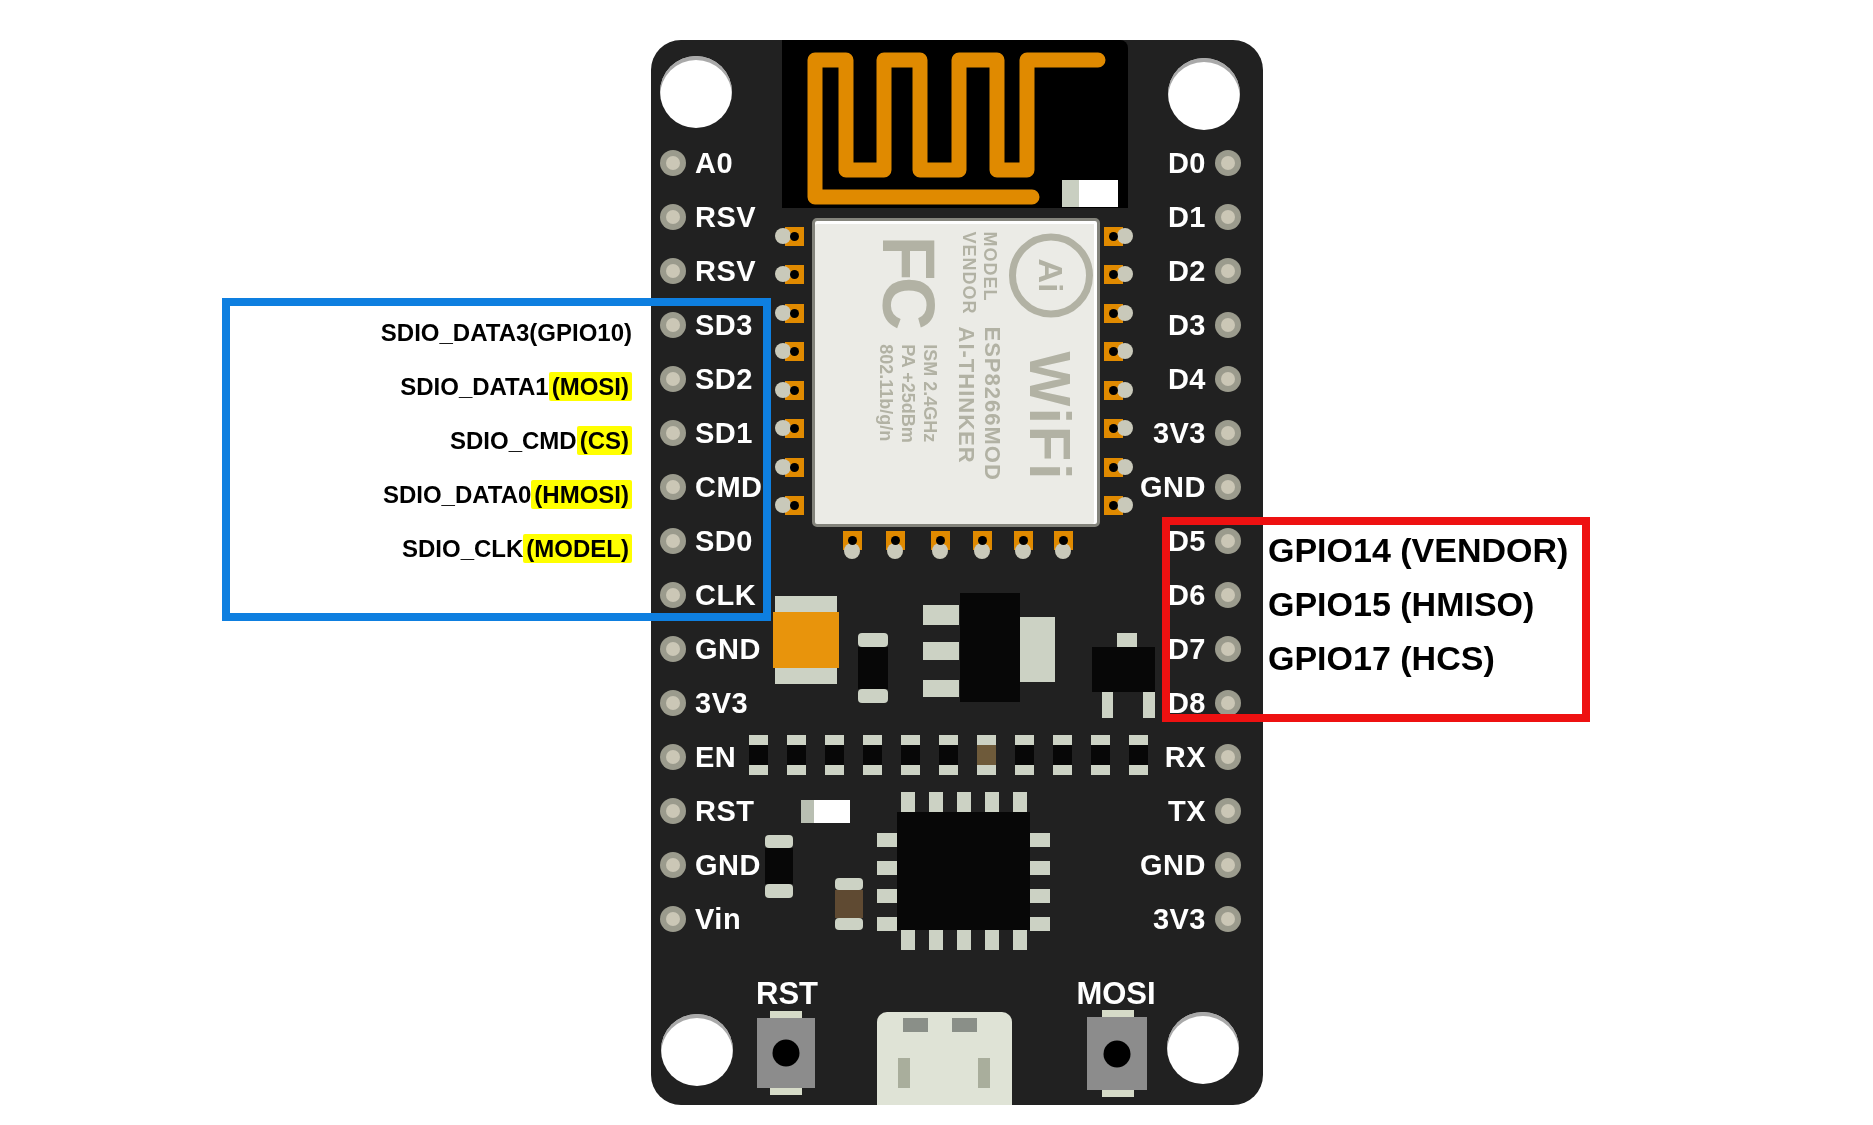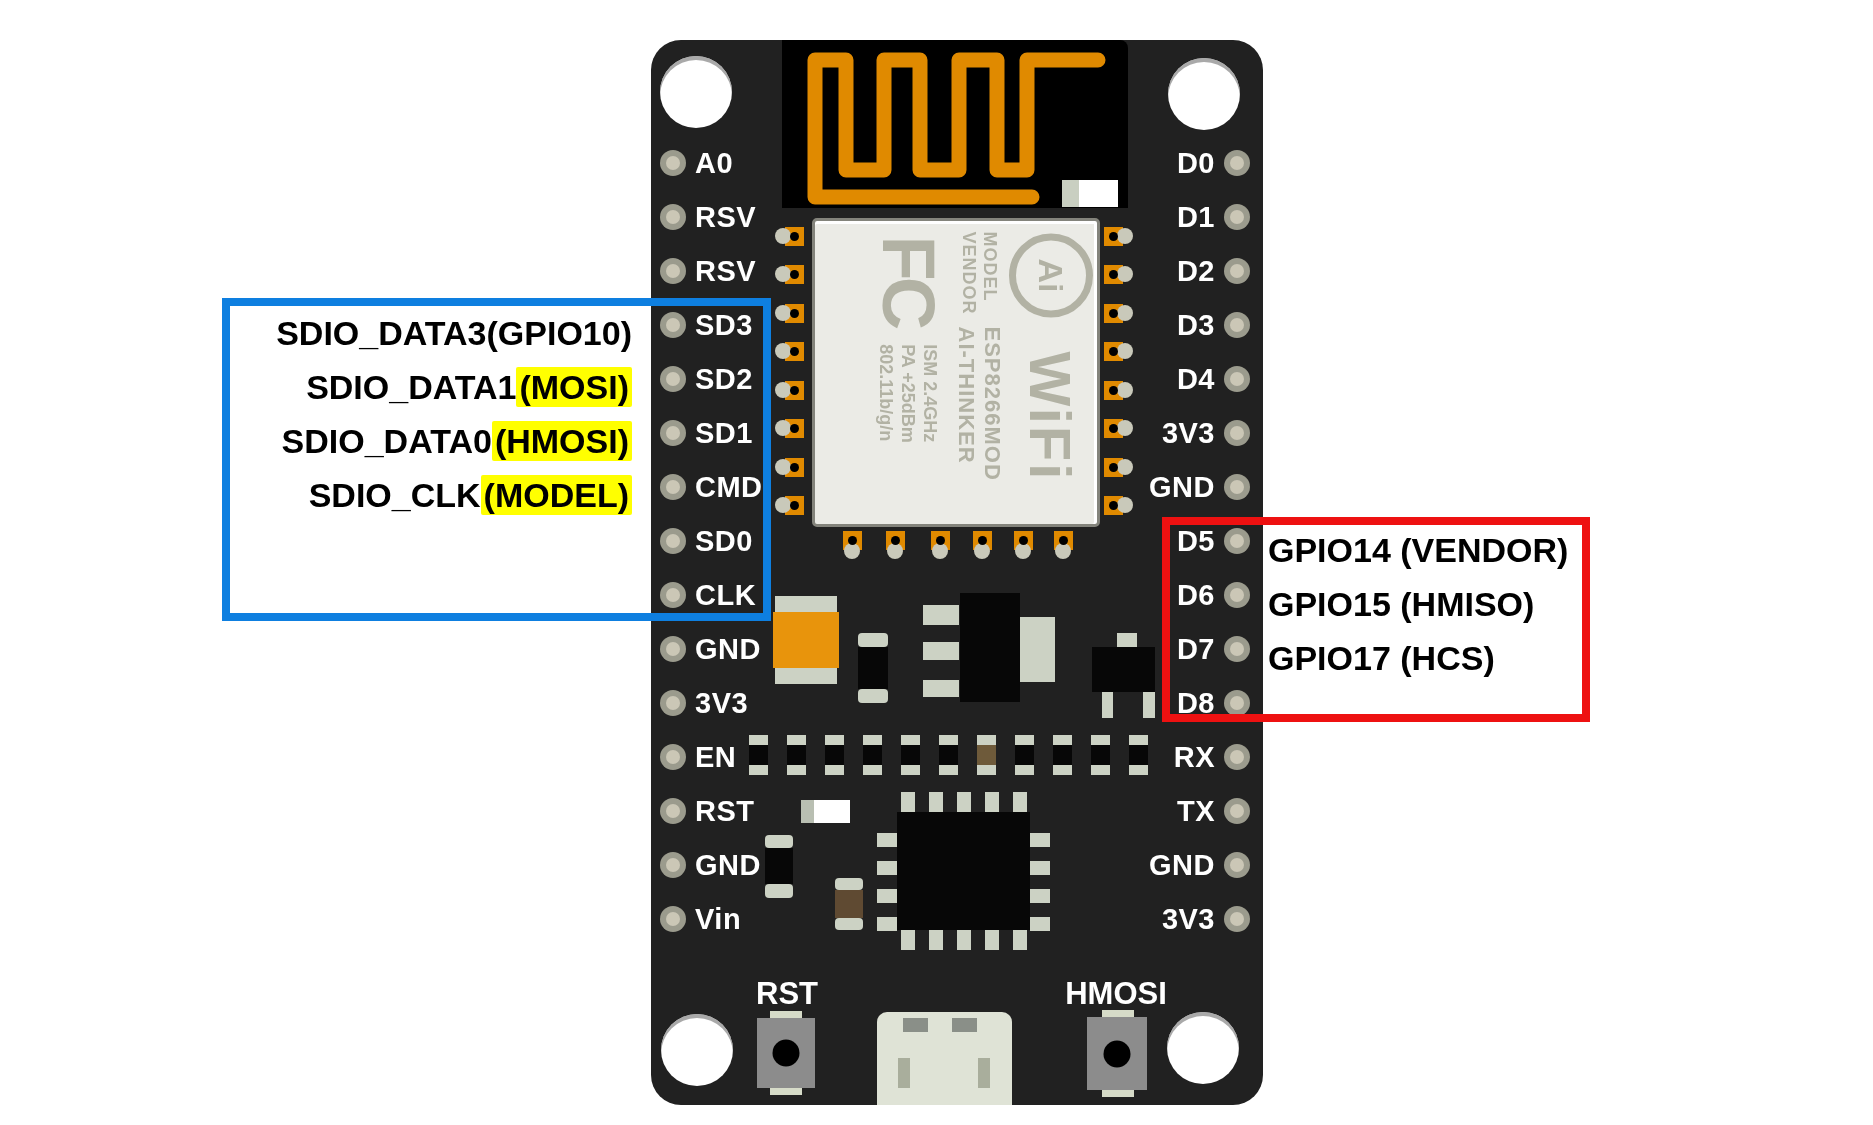--- a/index.html
+++ b/index.html
@@ -13,21 +13,21 @@
                  border-top-right-radius:8px;}
   .antenna-svg{position:absolute;left:0;top:0;}
   .hole{position:absolute;width:72px;height:72px;border-radius:50%;background:#fff;
         box-shadow:inset 0 4px 0 rgba(140,140,140,.75);}
   .hole.tl{left:9px;top:16px;}  .hole.tr{left:517px;top:18px;}
   .hole.bl{left:10px;top:974px;} .hole.br{left:516px;top:972px;}
 
   
   .pin{position:absolute;display:flex;align-items:center;gap:9px;height:30px;}
   .pin.left{left:9px;}
-  .pin.right{right:13px;flex-direction:row-reverse;}
+  .pin.right{right:22px;flex-direction:row-reverse;}
   .pad{width:26px;height:26px;border-radius:50%;background:#9b9b8d;position:relative;flex:none;}
   .pad::after{content:'';position:absolute;inset:6px;border-radius:50%;background:#cbc7b6;}
   .plabel{font-size:29px;font-weight:bold;color:#ffffff;letter-spacing:.5px;white-space:nowrap;}
   .r0{top:108px}.r1{top:162px}.r2{top:216px}.r3{top:270px}.r4{top:324px}.r5{top:378px}
   .r6{top:432px}.r7{top:486px}.r8{top:540px}.r9{top:594px}.r10{top:648px}.r11{top:702px}
   .r12{top:756px}.r13{top:810px}.r14{top:864px}
 
   
   .module-face{position:absolute;left:161px;top:178px;width:288px;height:309px;
                background:#ebebe6;border:3px solid #83837b;box-sizing:border-box;border-radius:5px;
@@ -82,21 +82,21 @@
                   border-radius:50%;background:#000;transform:translate(-50%,-50%);}
   .btn-tab{position:absolute;width:32px;height:7px;background:#d6dbc8;}
   .btn-label{position:absolute;color:#fff;font-weight:bold;font-size:31px;
              transform:translateX(-50%);white-space:nowrap;}
 
   
   .ann-box{position:absolute;border:8px solid;background:transparent;z-index:6;box-sizing:border-box;}
   #sdio-box{left:222px;top:298px;width:549px;height:323px;border-color:#0e7fe0;}
   #hspi-box{left:1162px;top:517px;width:428px;height:205px;border-color:#ee1111;}
   .sdio-lines{position:absolute;left:4px;top:0;width:398px;text-align:right;}
-  .sdio-lines .line{height:54px;line-height:54px;font-size:34px;font-weight:bold;color:#000;
+  .sdio-lines .line{height:54px;line-height:54px;font-size:24px;font-weight:bold;color:#000;
                     white-space:nowrap;}
   .hl{background:#ffff00;border-radius:2px;padding:1px 3px;}
   .hspi-lines{position:absolute;left:98px;top:-2px;}
   .hspi-lines .line{height:54px;line-height:54px;font-size:34px;font-weight:bold;color:#000;
                     white-space:nowrap;}
 
   .white-comp{position:absolute;left:411px;top:140px;width:56px;height:27px;
               background:linear-gradient(90deg,#c9cfc1 0 30%,#ffffff 30%);}
   .led{position:absolute;left:150px;top:760px;width:49px;height:23px;
        background:linear-gradient(90deg,#b9bfb2 0 26%,#ffffff 26%);}
@@ -400,40 +400,41 @@
       <div class="leg" style="left:0;top:97px;width:20px;height:14px;"></div>
       <div class="leg" style="left:0;top:125px;width:20px;height:14px;"></div>
       <div class="leg" style="left:153px;top:41px;width:20px;height:14px;"></div>
       <div class="leg" style="left:153px;top:69px;width:20px;height:14px;"></div>
       <div class="leg" style="left:153px;top:97px;width:20px;height:14px;"></div>
       <div class="leg" style="left:153px;top:125px;width:20px;height:14px;"></div>
       <div class="cbody-black" style="position:absolute;left:20px;top:20px;width:133px;height:118px;"></div>
     </div>
 
     <div class="btn-label" style="left:136px;top:936px;">RST</div>
-    <div class="btn-label" style="left:465px;top:936px;">HMOSI</div>
+    <div class="btn-label" style="left:465px;top:936px;">MOSI</div>
     <div class="btn-tab" style="left:119px;top:971px;"></div>
     <div class="pushbtn" style="left:106px;top:978px;width:58px;height:70px;"></div>
     <div class="btn-tab" style="left:119px;top:1048px;"></div>
     <div class="btn-tab" style="left:451px;top:970px;"></div>
     <div class="pushbtn" style="left:436px;top:977px;width:60px;height:73px;"></div>
     <div class="btn-tab" style="left:451px;top:1050px;"></div>
 
     <div class="usb">
       <div class="slot" style="left:26px;"></div>
       <div class="slot" style="left:75px;"></div>
       <div class="pinstrip" style="left:21px;"></div>
       <div class="pinstrip" style="left:101px;"></div>
     </div>
   </div>
 
   <div class="ann-box" id="sdio-box">
     <div class="sdio-lines">
       <div class="line"><span>SDIO_DATA3(GPIO10)</span></div>
       <div class="line"><span>SDIO_DATA1</span><span class="hl">(MOSI)</span></div>
+      <div class="line"><span>SDIO_CMD</span><span class="hl">(CS)</span></div>
       <div class="line"><span>SDIO_DATA0</span><span class="hl">(HMOSI)</span></div>
       <div class="line"><span>SDIO_CLK</span><span class="hl">(MODEL)</span></div>
     </div>
   </div>
 
   <div class="ann-box" id="hspi-box">
     <div class="hspi-lines">
       <div class="line">GPIO14 (VENDOR)</div>
       <div class="line">GPIO15 (HMISO)</div>
       <div class="line">GPIO17 (HCS)</div>

